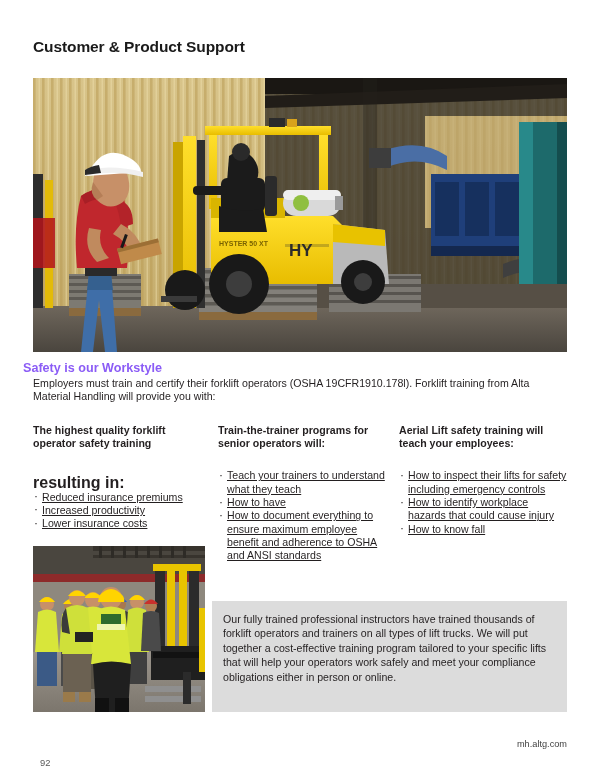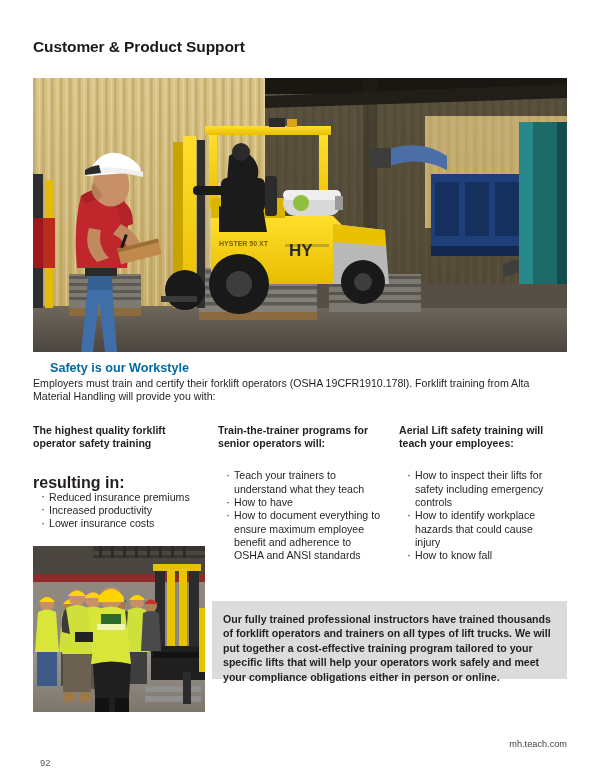--- a/index.html
+++ b/index.html
@@ -22,65 +22,64 @@
 
   
   .hero{
     position:absolute;left:33px;top:78px;width:534px;height:274px;
     overflow:hidden;background:#3b82f6;
   }
   .hero svg{display:block;width:100%;height:100%;}
 
   
   .safety-head{
-    position:absolute;left:50px;top:361px;
-    font-size:12.6px;font-weight:bold;color:#0369a1;
+    position:absolute;left:23px;top:361px;
+    font-size:12.6px;font-weight:bold;color:#8b5cf6;
   }
   .intro{
     position:absolute;left:33px;top:377px;width:528px;
     font-size:10.6px;line-height:13.2px;color:#231f20;
   }
 
   
   .col{position:absolute;top:424px;}
   .col1{left:33px;width:175px;}
   .col2{left:218px;width:172px;}
   .col3{left:399px;width:168px;}
   .col-head{
     font-size:10.6px;line-height:13.2px;font-weight:bold;color:#231f20;
     margin:0 0 0 0;
   }
   .sub-head{
     font-size:16px;line-height:13.2px;font-weight:bold;color:#231f20;
     margin-top:26px;
   }
-  ul.bul{list-style:none;margin:7px;padding:0;}
+  ul.bul{list-style:none;margin:0;padding:0;text-decoration:underline;}
   ul.bul li{
     font-size:10.6px;line-height:13.3px;color:#231f20;
     padding-left:9px;position:relative;
   }
   ul.bul li::before{
     content:"\00B7";position:absolute;left:1px;top:-0.5px;
     font-size:12px;line-height:13.3px;
   }
   .col2 ul.bul, .col3 ul.bul{margin-top:19px;}
   .col1 ul.bul{margin-top:1px;}
 
   
   .photo2{
     position:absolute;left:33px;top:546px;width:172px;height:166px;
     overflow:hidden;background:#3b3b3b;
   }
   .photo2 svg{display:block;width:100%;height:100%;}
 
   
   .callout{
-    position:absolute;left:212px;top:601px;width:355px;height:78px;
+    position:absolute;left:212px;top:601px;width:355px;height:111px;
     background:#dcdcdc;
-    font-weight:bold;
   }
   .callout p{
     margin:0;position:absolute;left:11px;top:11px;width:333px;
     font-size:10.6px;line-height:14.4px;color:#231f20;
   }
   .page-num{
     position:absolute;left:40px;top:757px;
     font-size:9.4px;color:#5a5a5a;
   }
   .site{
@@ -413,15 +412,15 @@
   <div class="page-num">92</div>
 
   <div class="logo">
     <svg width="62" height="32" viewBox="0 0 62 32">
       <text x="31" y="15" text-anchor="middle" font-family="Liberation Sans, sans-serif" font-size="15.5" font-weight="bold" fill="#c8102e" letter-spacing="-0.4">ALTA</text>
       <path d="M18 18 L44 18 L41 30 L21 30 Z" fill="#1f3864"></path>
       <text x="31" y="28" text-anchor="middle" font-family="Liberation Sans, sans-serif" font-size="9" font-weight="bold" fill="#ffffff" letter-spacing="0.4">MH</text>
     </svg>
   </div>
 
-  <div class="site">mh.teach.com</div>
+  <div class="site">mh.altg.com</div>
 
 </div>
 
 </body></html>

